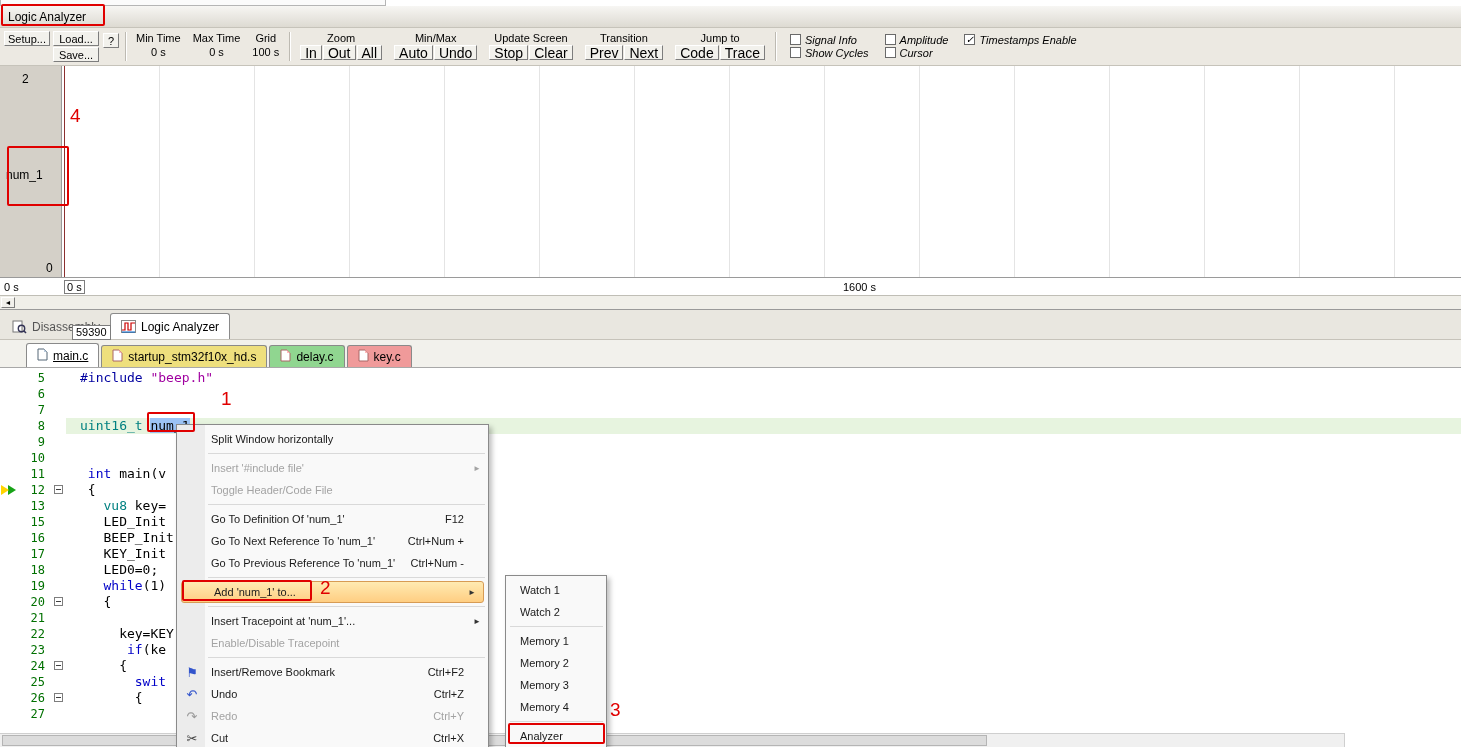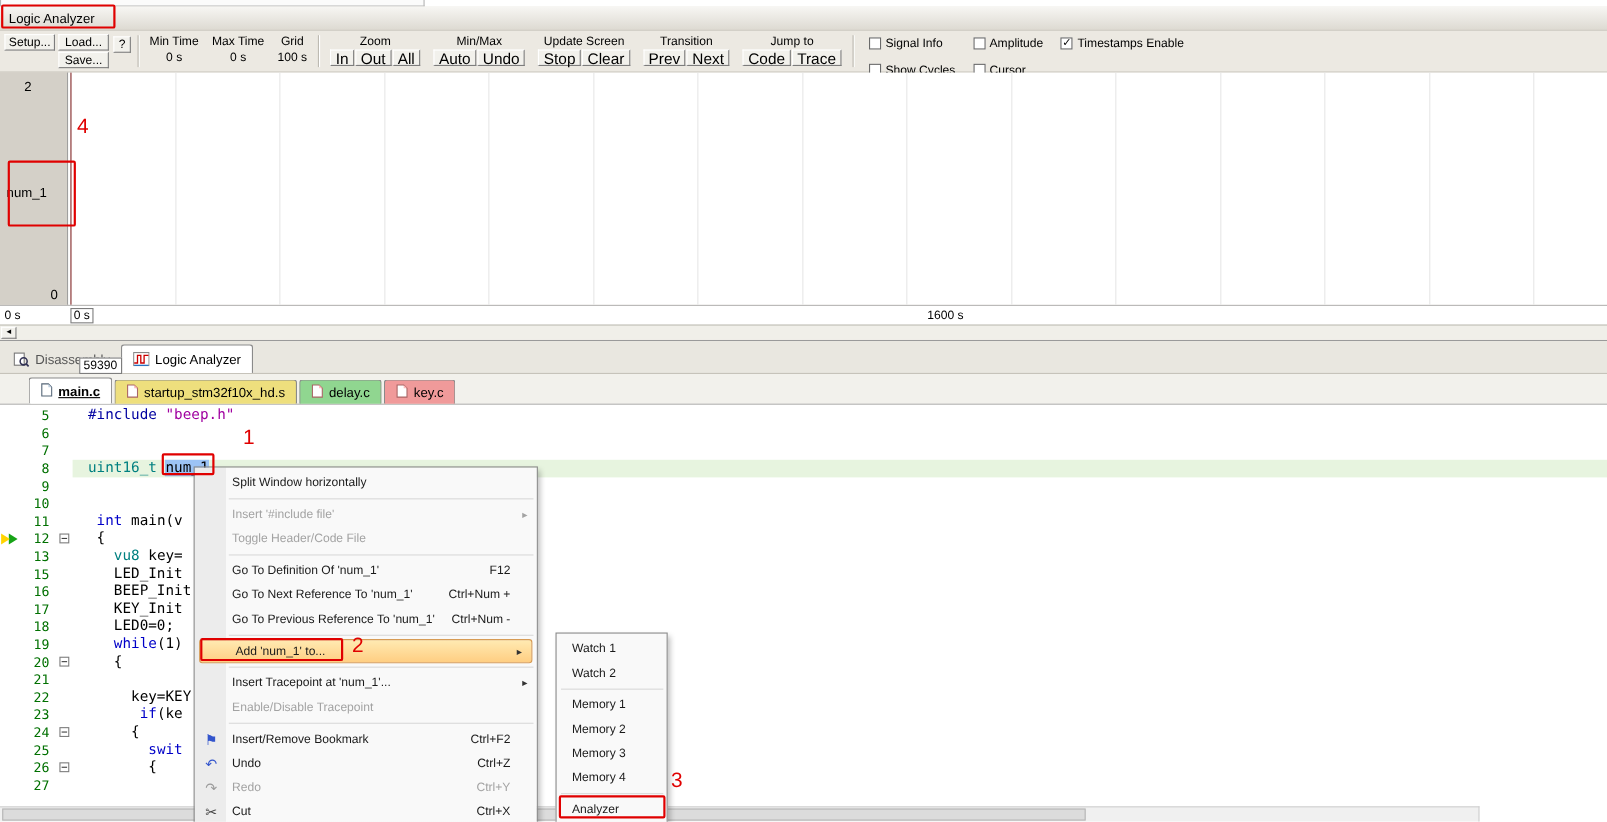--- a/index.html
+++ b/index.html
@@ -22,21 +22,21 @@
   .tbtn.help  { position:absolute; left:100px; top:3px; width:16px; }
 
   .tb-sep { width:1px; background:#bdbab2; box-shadow:1px 0 0 #fff; margin:2px 4px; align-self:stretch; flex:none; }
   .tb-group { display:flex; flex-direction:column; align-items:center; padding:1px 6px; flex:none; }
   .tb-label { height:14px; line-height:14px; }
   .tb-value { height:15px; line-height:15px; }
   .tb-btnrow { display:flex; gap:1px; }
   .tbtn2 { background:#f2f1ec; border:1px solid; border-color:#fff #7d7d7d #7d7d7d #fff; font-family:inherit; font-size:14px; height:15px; line-height:12px; padding:0 4px; cursor:default; }
 
   .tb-checks { display:flex; gap:16px; padding:3px 6px 0 10px; flex:none; }
-  .cb-col { display:flex; flex-direction:column; gap:11px; }
+  .cb-col { display:flex; flex-direction:column; gap:0;font-style:italic; }
   .cb { display:flex; align-items:center; gap:4px; height:13px; cursor:default; }
   .cb-box { width:11px; height:11px; border:1px solid #6a6a6a; background:#fff; font-size:10px; line-height:10px; text-align:center; flex:none; }
 
   .la-body { position:absolute; left:0; top:60px; width:1461px; height:212px; border-bottom:1px solid #9a9a9a; }
   .la-left { position:absolute; left:0; top:0; width:62px; height:100%; background:#d4d0c8; border-right:1px solid #9a9a9a; }
   .scale-max { position:absolute; left:22px; top:6px; font-size:12px; }
   .scale-min { position:absolute; left:46px; bottom:2px; font-size:12px; }
   .sig-name { position:absolute; left:6px; top:102px; font-size:12px; }
   .la-plot { position:absolute; left:62px; top:0; right:0; height:100%;
              background-color:#fff;
@@ -56,21 +56,21 @@
   
   .dock-tabs { position:absolute; left:0; top:310px; width:1461px; height:30px; background:#e9e7e0; border-bottom:1px solid #c6c3ba; display:flex; align-items:flex-end; padding:0 2px; }
   .dock-tab { display:inline-flex; align-items:center; gap:5px; height:24px; padding:0 10px; font-size:12px; color:#555; cursor:default; }
   .dock-tab.active { background:#fff; color:#000; border:1px solid #8a8a8a; border-bottom:none; border-radius:3px 3px 0 0; height:26px; }
   .dt-icon { display:inline-flex; }
 
   
   .editor { position:absolute; left:0; top:340px; right:0; bottom:0; background:#fff; }
   .file-tabs { height:28px; background:#f2f1ec; border-bottom:1px solid #a8a8a8; display:flex; align-items:flex-end; padding-left:26px; }
   .file-tab { display:inline-flex; align-items:center; gap:5px; height:22px; padding:0 10px; margin-right:2px; border:1px solid #8a8a8a; border-bottom:none; border-radius:3px 3px 0 0; font-size:12px; cursor:default; }
-  .tab-main { background:#fff; font-weight:bold; text-decoration:underline; height:24px; }
+  .tab-main { background:#fff; font-weight:normal; text-decoration:underline; height:24px; }
   .tab-startup { background:#eedf7d; }
   .tab-delay { background:#90d690; }
   .tab-key { background:#f09a9a; }
 
   .code-lines { position:absolute; left:0; top:28px; right:0; bottom:14px; overflow:hidden; background:#fff; padding-top:2px; }
   .code-line { height:16px; line-height:16px; display:flex; font-family:"DejaVu Sans Mono",monospace; font-size:13px; white-space:pre; }
   .ln-margin { width:16px; flex:none; position:relative; }
   .arr { position:absolute; width:0; height:0; border:5px solid transparent; border-right:none; }
   .arr-green { left:8px; top:3px; border-left:8px solid #17a317; }
   .arr-yellow { left:1px; top:3px; border-left:8px solid #ffd400; }

